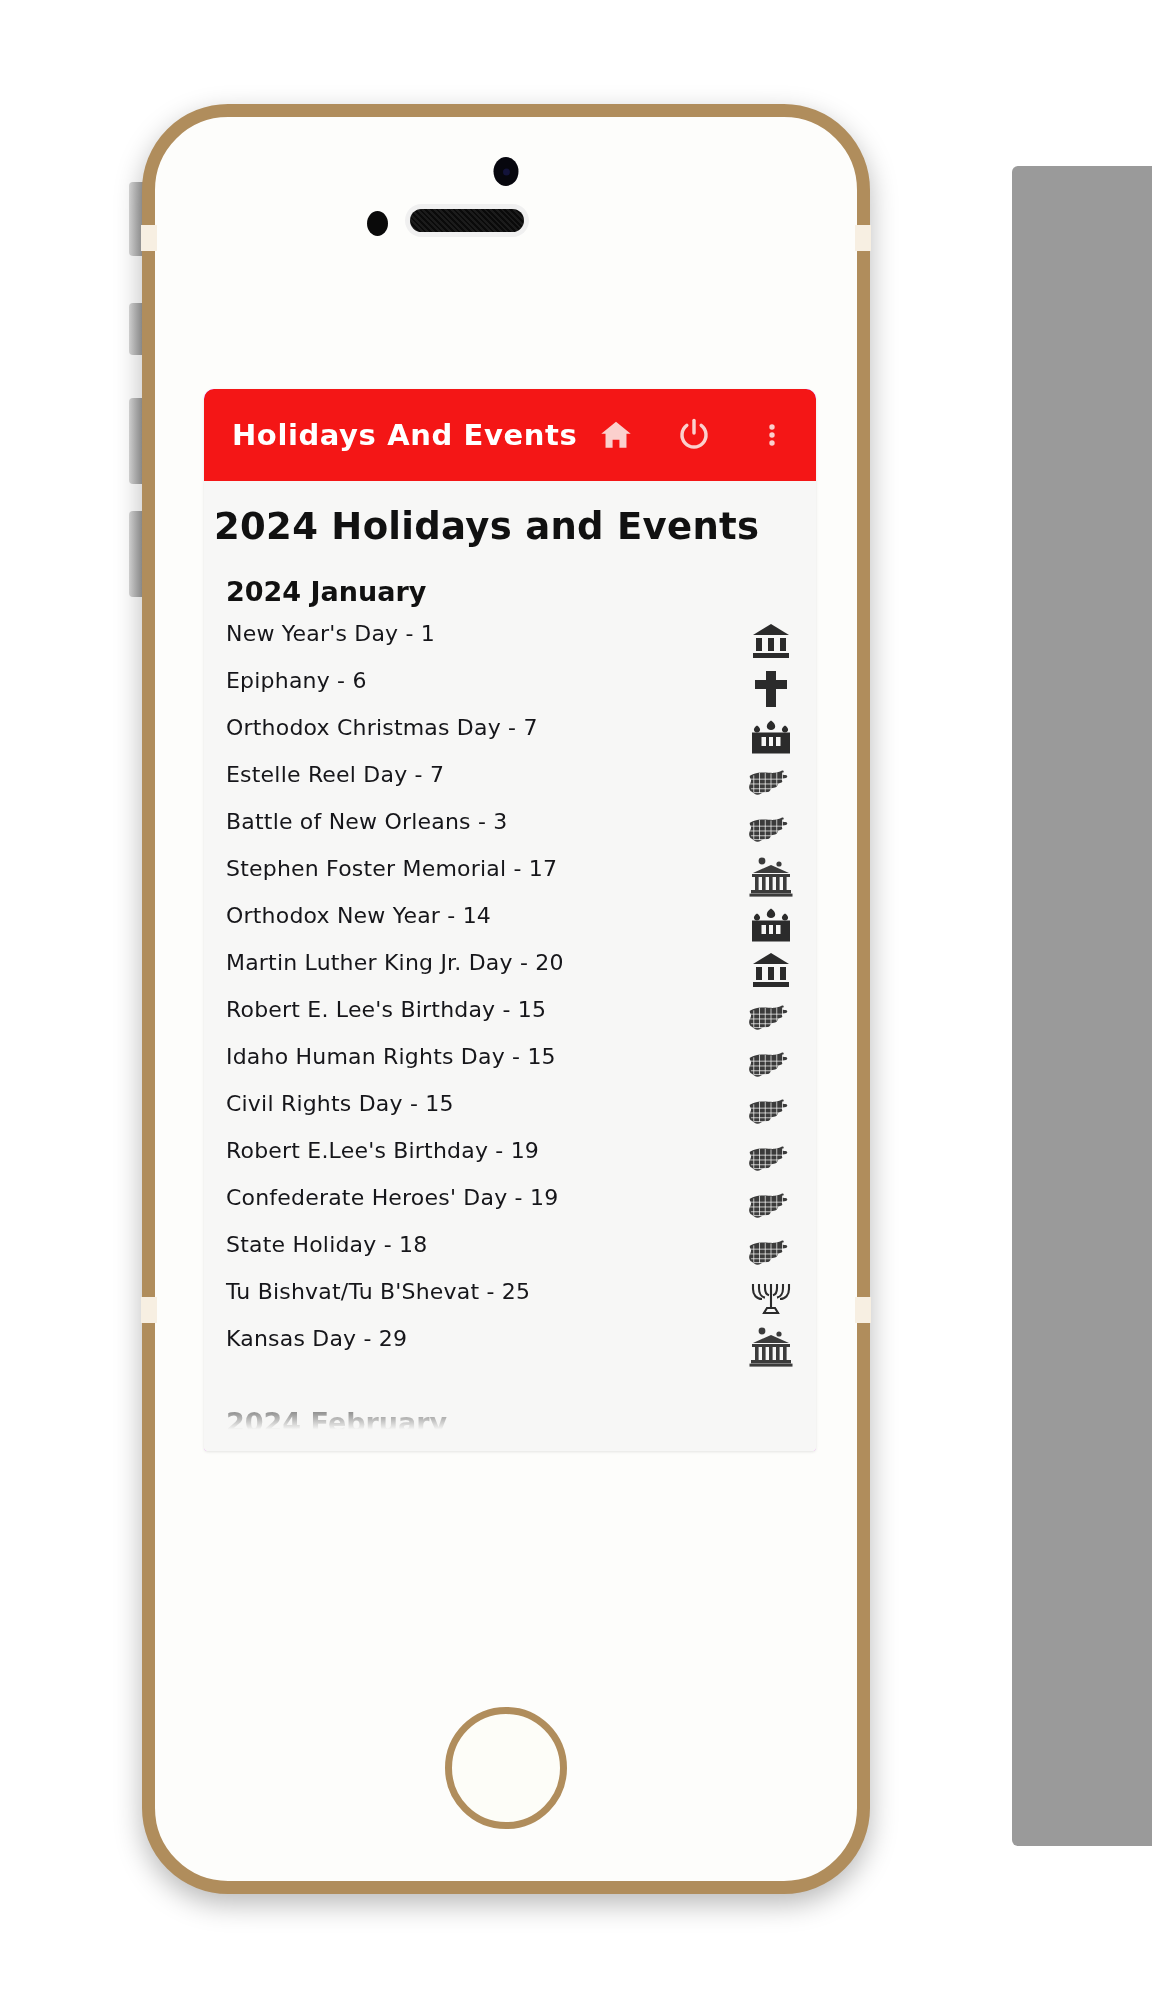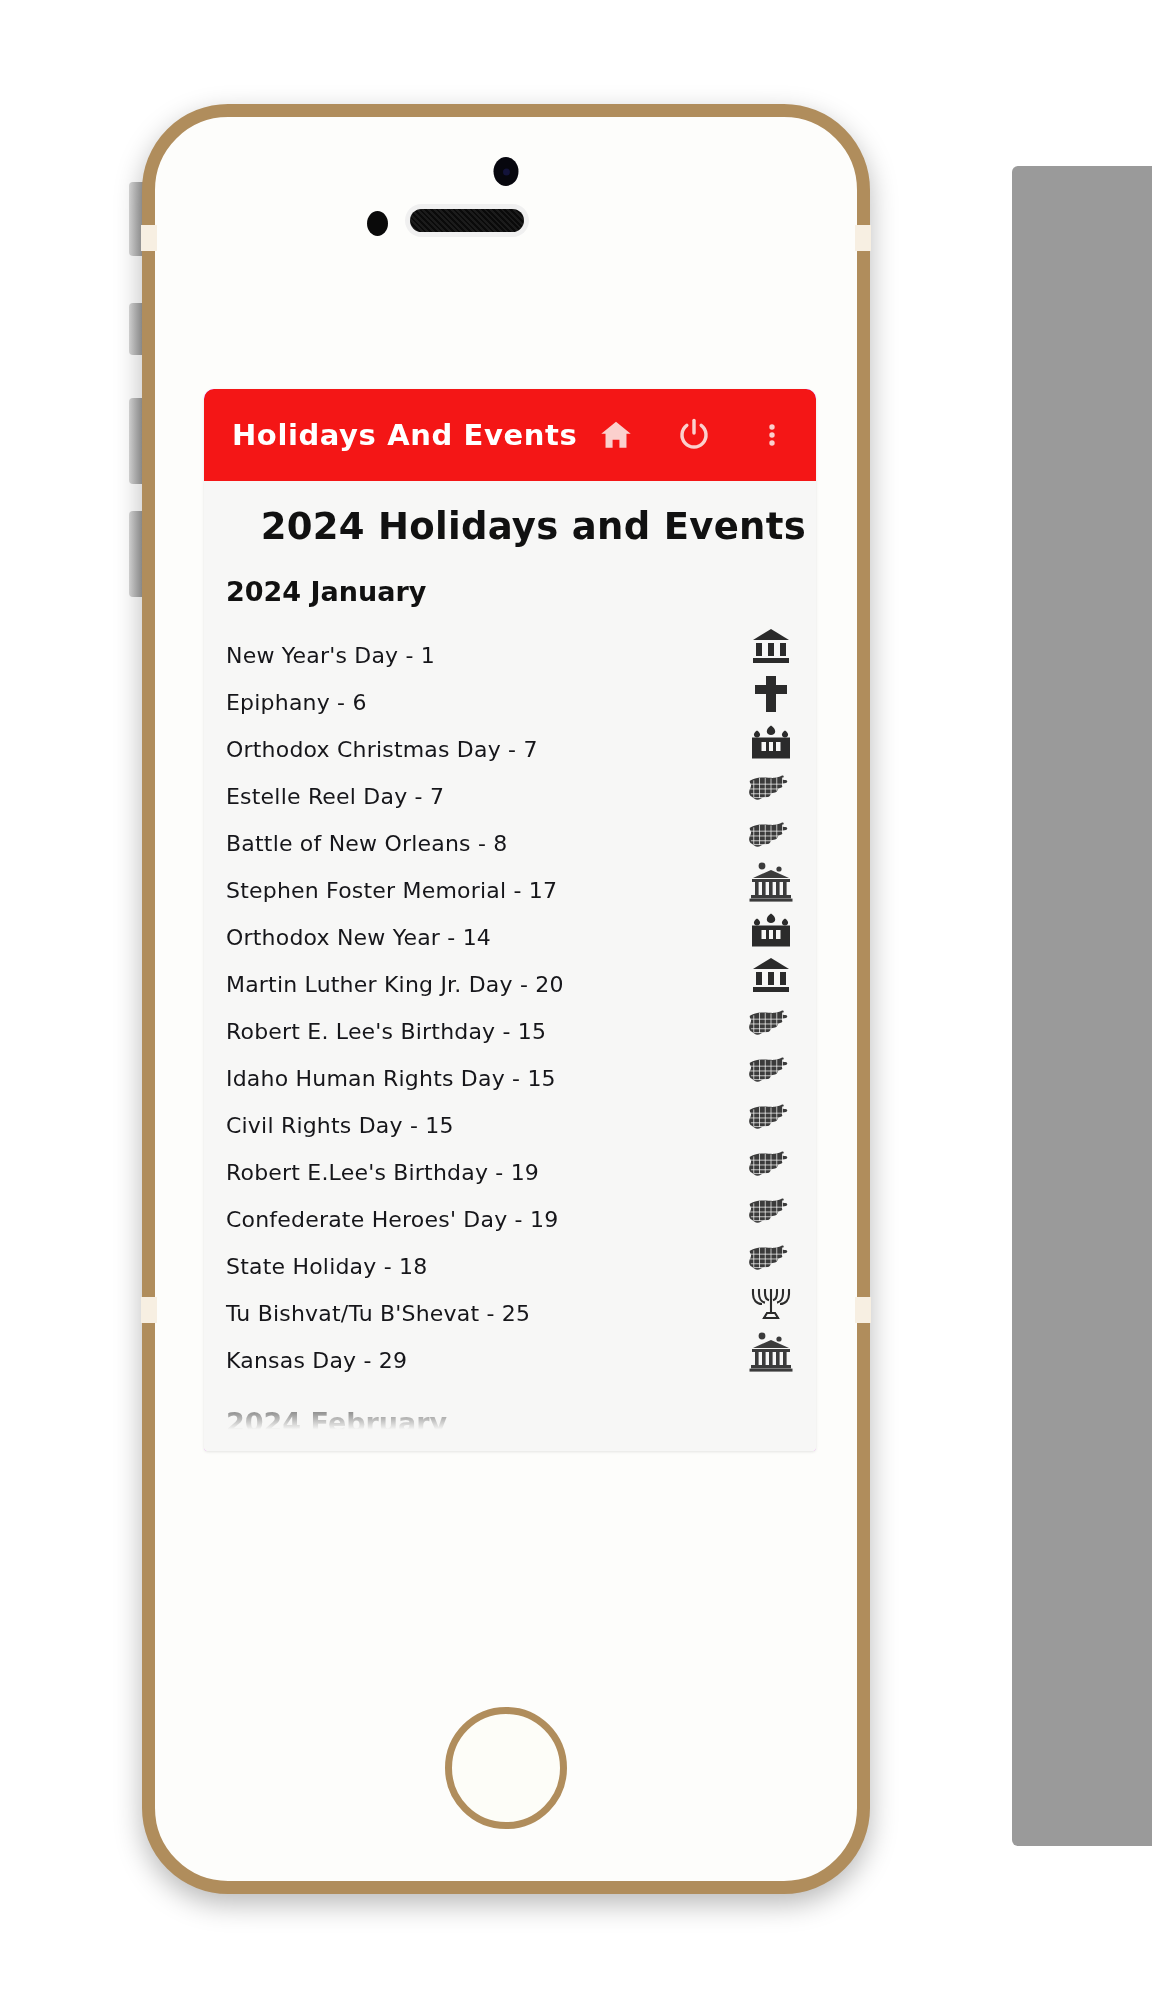--- a/index.html
+++ b/index.html
@@ -125,37 +125,37 @@
   .tb-icon svg { display:block; }
 
   
   .page {
     background: #f7f7f6;
     height: 970px;
     padding: 0 0 0 0;
     position: relative;
   }
   .page-title {
-    text-align: right;
+    text-align: left;
     font-size: 37px;
     font-weight: 700;
     color: #111;
     padding: 24px 10px 6px;
     letter-spacing: .3px;
   }
   .month-head {
     font-size: 27px;
     font-weight: 700;
     color: #111;
     padding: 22px 0 14px 22px;
   }
   .month-head.second { padding-top: 34px; }
 
   .row {
-    display: flex; align-items: flex-end;
+    display: flex; align-items: flex-start;
     padding: 0 22px 0 22px;
     height: 47px;
   }
   .row-label {
     font-size: 22px;
     color: #16161a;
     letter-spacing: .2px;
     white-space: nowrap;
     font-weight: 400;
   }
@@ -269,21 +269,21 @@
                   <div class="row-icon">
                     <svg width="46" height="34" viewBox="0 0 48 34" fill="#3b3b3b">
                       <path d="M2 9.5c3-2 7.5-3.2 12-3.4 5.5-.3 9.5.6 13.6.3 3.1-.2 5.4-1.4 7.4-2.2 1.4-.6 2.6-.2 2.2 1-.4 1.3-1.9 2.1-1.3 2.9.6.8 2.9.2 4.2.9 1.3.7 1.1 2.2-.5 2.7-1.6.5-3.4.2-4.1 1.1-.7.9.6 1.8.2 2.8-.5 1.2-2.4 1.1-3.6 2-1.3.9-1.2 2.7-2.7 3.6-1.4.9-3.3.5-4.6 1.4-1.3.9-1.5 2.8-3 3.6-1.6.8-3.6.2-5.6.6-2.2.5-3.8 2.4-6.1 2.5-2.4.1-4.2-1.6-6-3.1C2.4 25.6 1 23.7 1.2 21c.2-2.9 2-4.4 2-6.6C3.2 12.6 1.2 11 2 9.5z"></path>
                       <g fill="none" stroke="#f7f7f6" stroke-width=".9" opacity=".85">
                         <path d="M6 9v18M12 6.5v21M18 6.5v20M24 7v17M30 6v14M36 6v9M2 13h38M2 18h34M3 23h26M6 27h18"></path>
                       </g>
                     </svg>
                   </div>
                 </div>
                 <div class="row">
-                  <div class="row-label">Battle of New Orleans - 8</div>
+                  <div class="row-label">Battle of New Orleans - 3</div>
                   <div class="row-icon">
                     <svg width="46" height="34" viewBox="0 0 48 34" fill="#3b3b3b">
                       <path d="M2 9.5c3-2 7.5-3.2 12-3.4 5.5-.3 9.5.6 13.6.3 3.1-.2 5.4-1.4 7.4-2.2 1.4-.6 2.6-.2 2.2 1-.4 1.3-1.9 2.1-1.3 2.9.6.8 2.9.2 4.2.9 1.3.7 1.1 2.2-.5 2.7-1.6.5-3.4.2-4.1 1.1-.7.9.6 1.8.2 2.8-.5 1.2-2.4 1.1-3.6 2-1.3.9-1.2 2.7-2.7 3.6-1.4.9-3.3.5-4.6 1.4-1.3.9-1.5 2.8-3 3.6-1.6.8-3.6.2-5.6.6-2.2.5-3.8 2.4-6.1 2.5-2.4.1-4.2-1.6-6-3.1C2.4 25.6 1 23.7 1.2 21c.2-2.9 2-4.4 2-6.6C3.2 12.6 1.2 11 2 9.5z"></path>
                       <g fill="none" stroke="#f7f7f6" stroke-width=".9" opacity=".85">
                         <path d="M6 9v18M12 6.5v21M18 6.5v20M24 7v17M30 6v14M36 6v9M2 13h38M2 18h34M3 23h26M6 27h18"></path>
                       </g>
                     </svg>
                   </div>
                 </div>
                 <div class="row">

